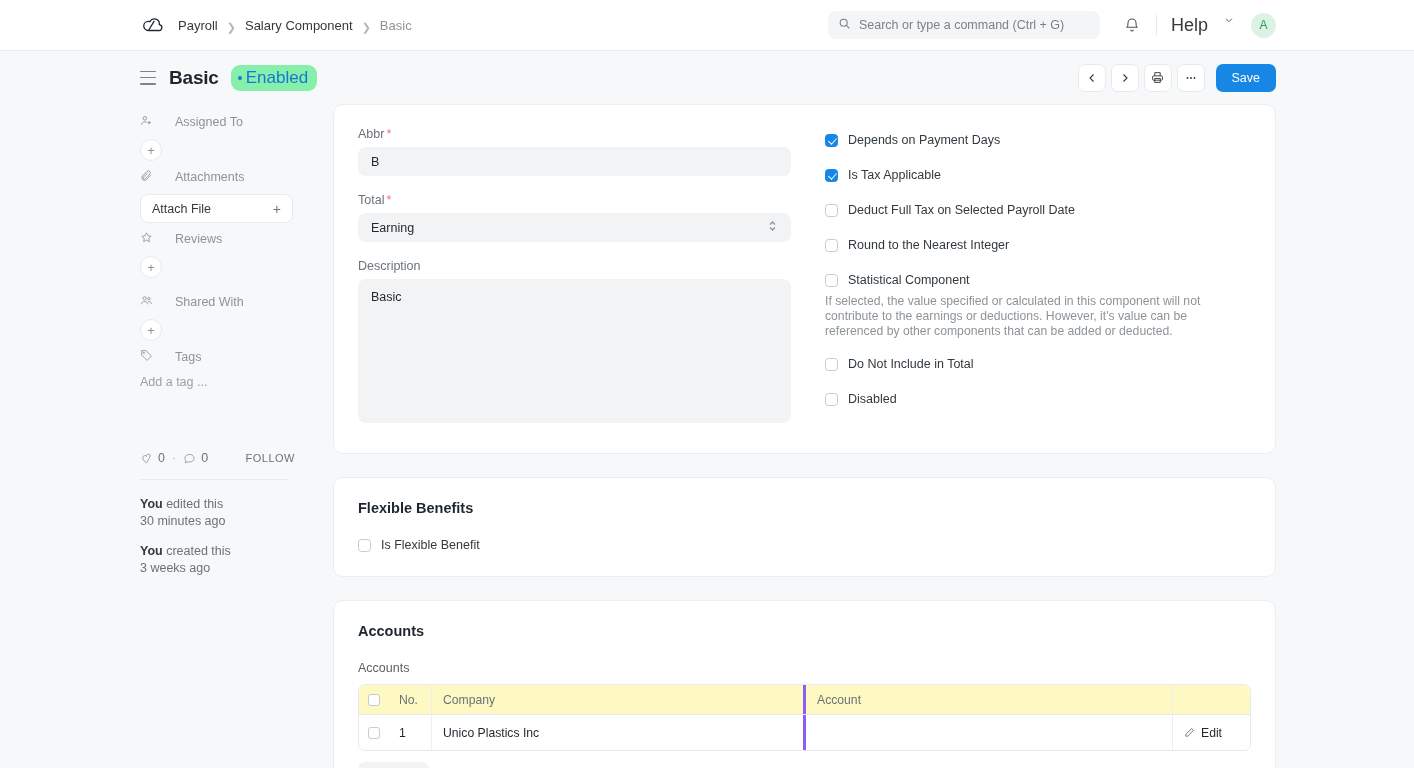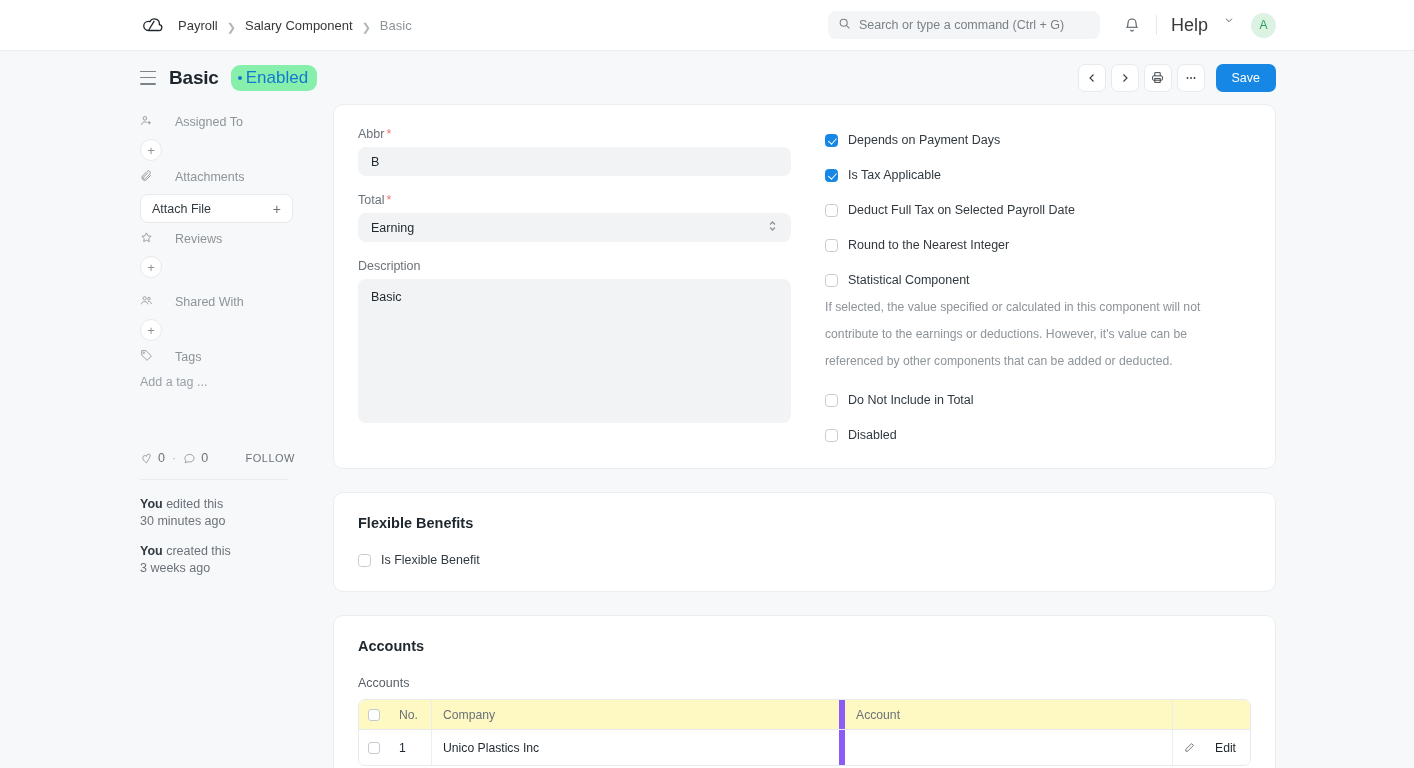--- a/index.html
+++ b/index.html
@@ -122,38 +122,38 @@
   .cb {
     width: 13px; height: 13px; border-radius: 3.5px; border: 1px solid #c5cbd0; background: #fff;
     flex: 0 0 13px; cursor: pointer; position: relative;
   }
   .cb.checked { background: #1787e5; border-color: #1787e5; }
   .cb.checked::after {
     content: ""; position: absolute; left: 4px; top: 1px; width: 3.5px; height: 7px;
     border: solid #fff; border-width: 0 1.7px 1.7px 0; transform: rotate(42deg);
   }
   .cb-label { font-size: 12.5px; color: #31393f; }
-  .help-text { font-size: 12.2px; color: #8d9499; line-height: 27px; margin: -6px 4px 18px 0; max-width: 432px; }
+  .help-text { font-size: 12.2px; color: #8d9499; line-height: 15px; margin: -6px 4px 18px 0; max-width: 432px; }
 
   
   .card-sec { padding: 22px 24px 24px 24px; }
   .sec-title { font-size: 14.5px; font-weight: bold; color: #1f272e; margin-bottom: 22px; }
   .sub-label { font-size: 12.5px; color: #5a6167; margin-bottom: 9px; }
 
   
   .grid { border: 1px solid #e7eaec; border-radius: 7px; overflow: hidden; }
   .grid-row { display: flex; align-items: center; }
   .grid-head { background: #fef9c3; border-bottom: 1px solid #e7eaec; height: 30px; }
   .grid-body { height: 35px; background: #fff; }
   .gc { font-size: 12.2px; padding: 0 11px; display: flex; align-items: center; height: 100%; }
   .gc-check { width: 29px; flex: 0 0 29px; justify-content: center; padding: 0; }
   .gc-no { width: 43px; flex: 0 0 43px; }
   .gc-company { width: 372px; flex: 0 0 372px; border-left: 1px solid #eceff1; }
-  .gc-account { flex: 1; border-left: 6px solid #8b5cf6; margin-left: 36px; }
-  .gc-edit { width: 78px; flex: 0 0 78px; border-left: 1px solid #eceff1; gap: 20px; color: #31393f; cursor: pointer; }
+  .gc-account { flex: 1; border-left: 3px solid #8b5cf6; }
+  .gc-edit { width: 78px; flex: 0 0 78px; border-left: 1px solid #eceff1; gap: 6px; color: #31393f; cursor: pointer; }
   .grid-head .gc { color: #6b7279; }
   .grid-body .gc { color: #1f272e; }
   .cb-sm { width: 12px; height: 12px; border-radius: 3px; border: 1px solid #c5cbd0; background: #fff; cursor: pointer; }
   .add-row {
     margin-top: 11px; height: 26px; background: #f2f3f4; border: none; border-radius: 7px;
     font-size: 12.2px; color: #31393f; padding: 0 11px; cursor: pointer;
     font-family: "Liberation Sans", sans-serif;
   }
 </style>
 </head>

